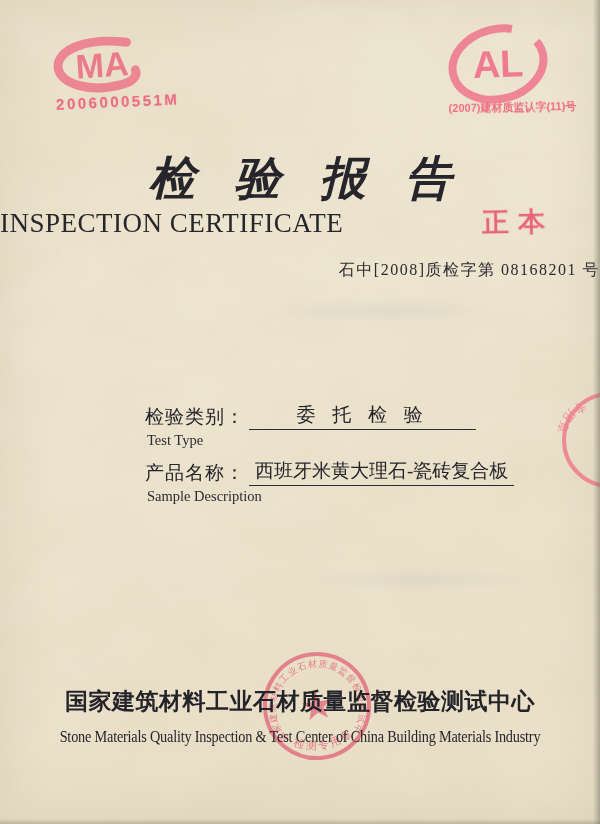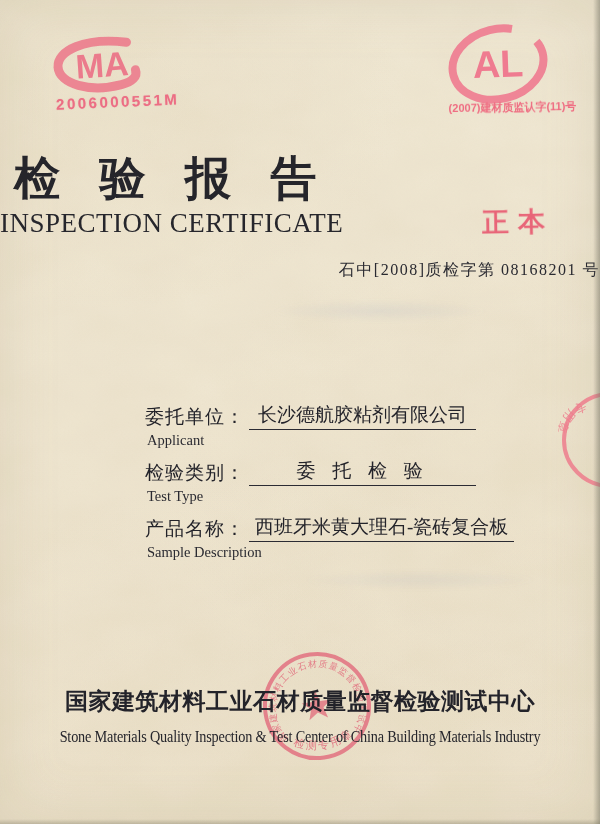--- a/index.html
+++ b/index.html
@@ -28,22 +28,22 @@
   .stamp-cma{position:absolute;left:52px;top:34px;transform:rotate(-4deg);opacity:.88;}
   .cma-number{position:absolute;left:56px;top:93px;font-family:"Liberation Sans","DejaVu Sans",sans-serif;
     font-size:15px;font-weight:bold;letter-spacing:2.5px;color:#ec6e84;transform:rotate(-2.5deg);
     text-shadow:0 0 1px rgba(236,110,132,.5);}
   .stamp-cal{position:absolute;left:446px;top:24px;transform:rotate(-2deg);opacity:.9;}
   .cal-caption{position:absolute;left:430px;top:100px;width:165px;text-align:center;
     font-size:11px;font-weight:bold;color:#ef6d82;letter-spacing:0px;transform:rotate(-1deg);
     filter:blur(.3px);font-family:"Liberation Sans","DejaVu Sans",sans-serif;}
 
   
-  .title-zh{position:absolute;left:0;top:148px;width:100%;text-align:left;
-    font-size:46px;font-weight:bold;color:#25252b;letter-spacing:14px;text-indent:14px;}
+  .title-zh{position:absolute;left:0;top:148px;width:100%;text-align:center;
+    font-size:46px;font-weight:bold;color:#25252b;letter-spacing:14px;text-indent:14px;font-style:italic;}
   .title-en{position:absolute;left:0;top:208px;width:100%;text-align:left;
     font-size:27px;color:#26262c;letter-spacing:.5px;}
   .copy-mark{position:absolute;left:482px;top:204px;font-size:27px;font-weight:bold;
     color:#e8506a;letter-spacing:9px;opacity:.85;transform:rotate(-1deg);filter:blur(.2px);}
   .cert-no{position:absolute;left:0;top:260px;width:100%;text-align:right;
     font-size:16px;color:#2a2a31;letter-spacing:1.5px;}
 
   
   .fields{position:absolute;left:145px;top:402px;}
   .frow{margin-bottom:9px;}
@@ -97,24 +97,20 @@
   </svg>
   <div class="cal-caption">(2007)建材质监认字(11)号</div>
 
   <div class="title-zh">检 验 报 告</div>
   <div class="title-en">INSPECTION CERTIFICATE</div>
   <div class="copy-mark">正本</div>
   <div class="cert-no">石中[2008]质检字第 08168201 号</div>
 
   <div class="fields">
     <div class="frow">
-      <span class="flabel">委托单位：</span><span class="fvalue">长沙德航胶粘剂有限公司</span>
-      <span class="fsub">Applicant</span>
-    </div>
-    <div class="frow">
       <span class="flabel">检验类别：</span><span class="fvalue spaced">委 托 检 验</span>
       <span class="fsub">Test Type</span>
     </div>
     <div class="frow">
       <span class="flabel">产品名称：</span><span class="fvalue">西班牙米黄大理石-瓷砖复合板</span>
       <span class="fsub">Sample Description</span>
     </div>
   </div>
 
   <svg class="seal-center" width="144" height="144" viewBox="-72 -72 144 144" xmlns="http://www.w3.org/2000/svg">

